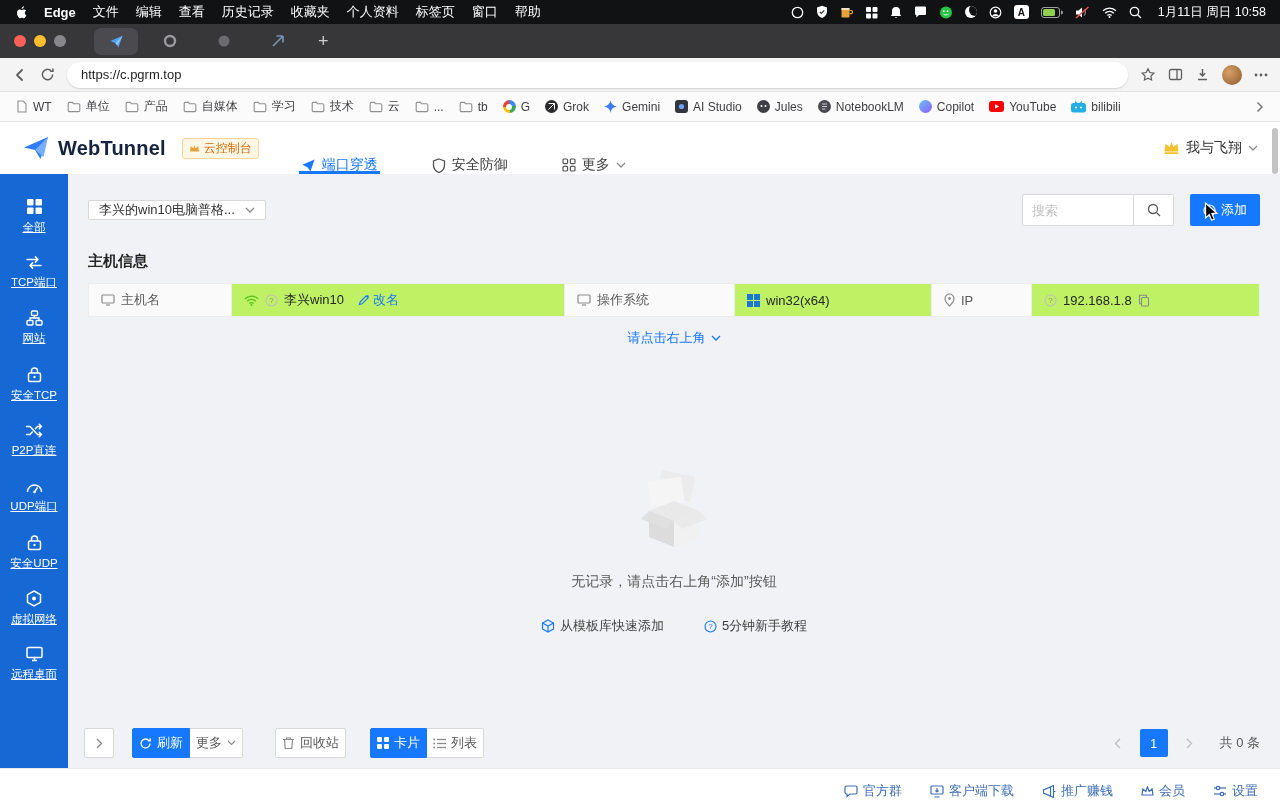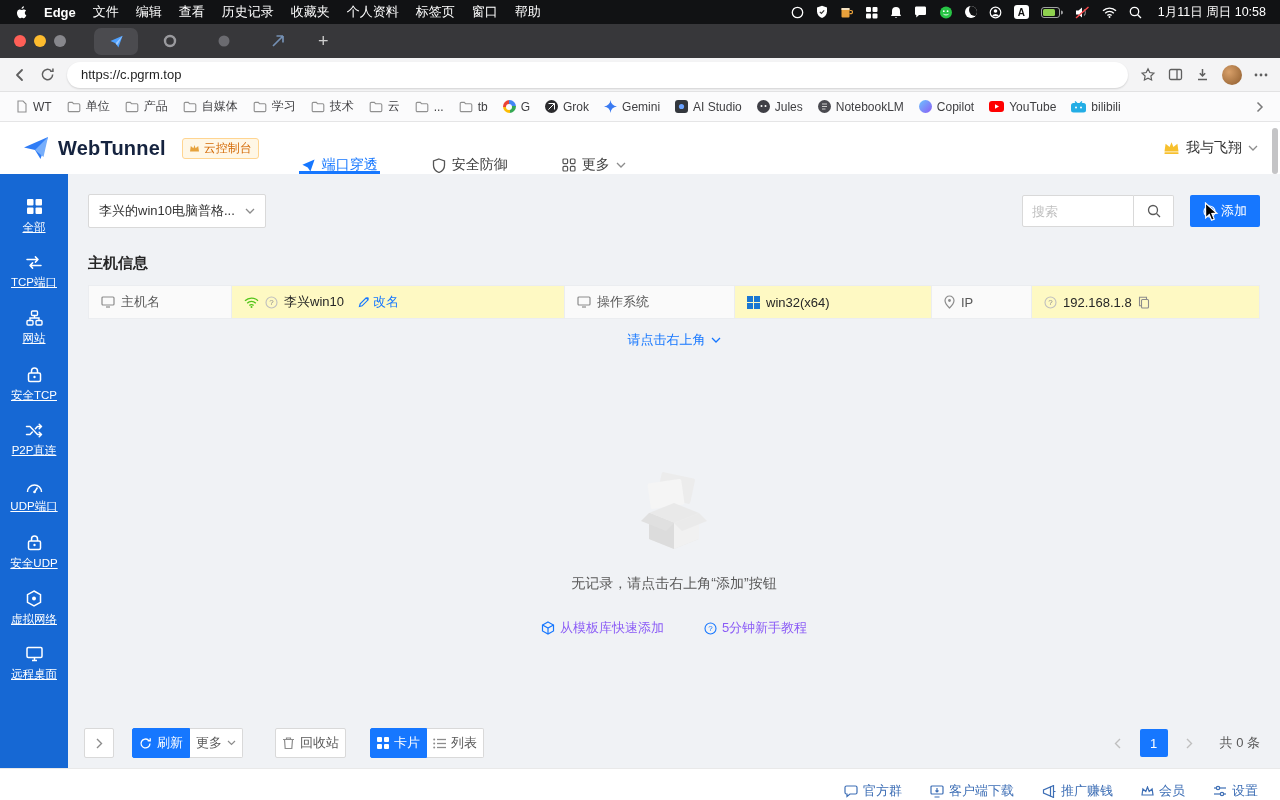--- a/index.html
+++ b/index.html
@@ -52,40 +52,40 @@
   .nav-item.active::after { content:""; position:absolute; left:-2px; right:-2px; bottom:0; height:3px; background:#1677ff; }
   .user { margin-left:auto; display:flex; align-items:center; gap:6px; font-size:14px; color:#333; }
 
   
   .side { position:absolute; top:174px; left:0; bottom:32px; width:68px; background:#1668d4; display:flex; flex-direction:column; align-items:center; padding-top:14px; }
   .side-item { width:100%; height:56px; display:flex; flex-direction:column; align-items:center; justify-content:center; gap:5px; color:#fff; font-size:11.5px; cursor:pointer;text-decoration:underline; }
 
   
   .content { position:absolute; left:68px; right:0; top:174px; bottom:32px; padding:20px; }
   .row-top { display:flex; align-items:center; }
-  .host-select { width:178px; height:34px; background:#fff; border:1px solid #d9d9d9; border-radius:2px; display:flex; align-items:center; justify-content:space-between; padding:0 10px; font-size:13px; color:#333; }
+  .host-select { width:178px; height:20px; background:#fff; border:1px solid #d9d9d9; border-radius:2px; display:flex; align-items:center; justify-content:space-between; padding:0 10px; font-size:13px; color:#333; }
   .search-group { margin-left:auto; display:flex; }
   .search-input { width:112px; height:32px; border:1px solid #d9d9d9; border-radius:2px 0 0 2px; padding:0 9px; font-size:13px; color:#333; outline:none; background:#fff; }
   .search-input::placeholder { color:#bfbfbf; }
   .search-btn { width:40px; height:32px; border:1px solid #d9d9d9; border-left:none; background:#fff; border-radius:0 2px 2px 0; display:flex; align-items:center; justify-content:center; }
   .add-btn { margin-left:16px; height:32px; padding:0 13px; background:#1677ff; border:none; border-radius:2px; color:#fff; font-size:13px; display:flex; align-items:center; gap:5px; }
   .section-title { margin-top:26px; font-size:15px; font-weight:700; color:#262626; }
 
-  .host-table { margin-top:12px; display:flex; background:#fef9c3; border:1px solid #ebedf0; height:34px; font-size:13px; }
+  .host-table { margin-top:12px; display:flex; background:#bef264; border:1px solid #ebedf0; height:34px; font-size:13px; }
   .ht-cell { display:flex; align-items:center; gap:6px; padding:0 12px; border-left:1px solid #ebedf0; overflow:hidden; white-space:nowrap; }
   .ht-cell:first-child { border-left:none; }
   .ht-label { background:#fafafa; color:#595959; }
   .ht-value { color:#262626; }
   .w1 { width:142px; } .w2 { flex:1; } .w3 { width:170px; } .w4 { width:197px; } .w5 { width:100px; } .w6 { width:228px; }
   .rename { color:#1677ff; display:inline-flex; align-items:center; gap:3px; margin-left:8px; }
   .more-link { margin-top:12px; display:flex; align-items:center; justify-content:center; gap:5px; color:#1677ff; font-size:13px; }
 
   .empty { margin-top:120px; display:flex; flex-direction:column; align-items:center; }
   .empty-text { margin-top:16px; font-size:14px; color:#595959; }
-  .empty-links { margin-top:26px; display:flex; gap:40px; font-size:13px; color:#8b5cf6; }
+  .empty-links { margin-top:26px; display:flex; gap:40px; font-size:13px; color:#404040; }
   .e-link { display:inline-flex; align-items:center; gap:5px; }
 
   .bottom-bar { position:absolute; left:16px; right:20px; bottom:10px; display:flex; align-items:center; }
   .sq-btn { width:30px; height:30px; background:#fff; border:1px solid #d9d9d9; border-radius:2px; display:flex; align-items:center; justify-content:center; }
   .grp { display:flex; }
   .btn { height:30px; display:inline-flex; align-items:center; gap:5px; font-size:13px; padding:0 6px; background:#fff; border:1px solid #d9d9d9; color:#595959; border-radius:2px; }
   .btn-primary { background:#1677ff; border-color:#1677ff; color:#fff; }
   .grp .btn:first-child { border-radius:2px 0 0 2px; }
   .grp .btn:last-child { border-radius:0 2px 2px 0; border-left:none; }
   .pager { margin-left:auto; display:flex; align-items:center; gap:8px; }

